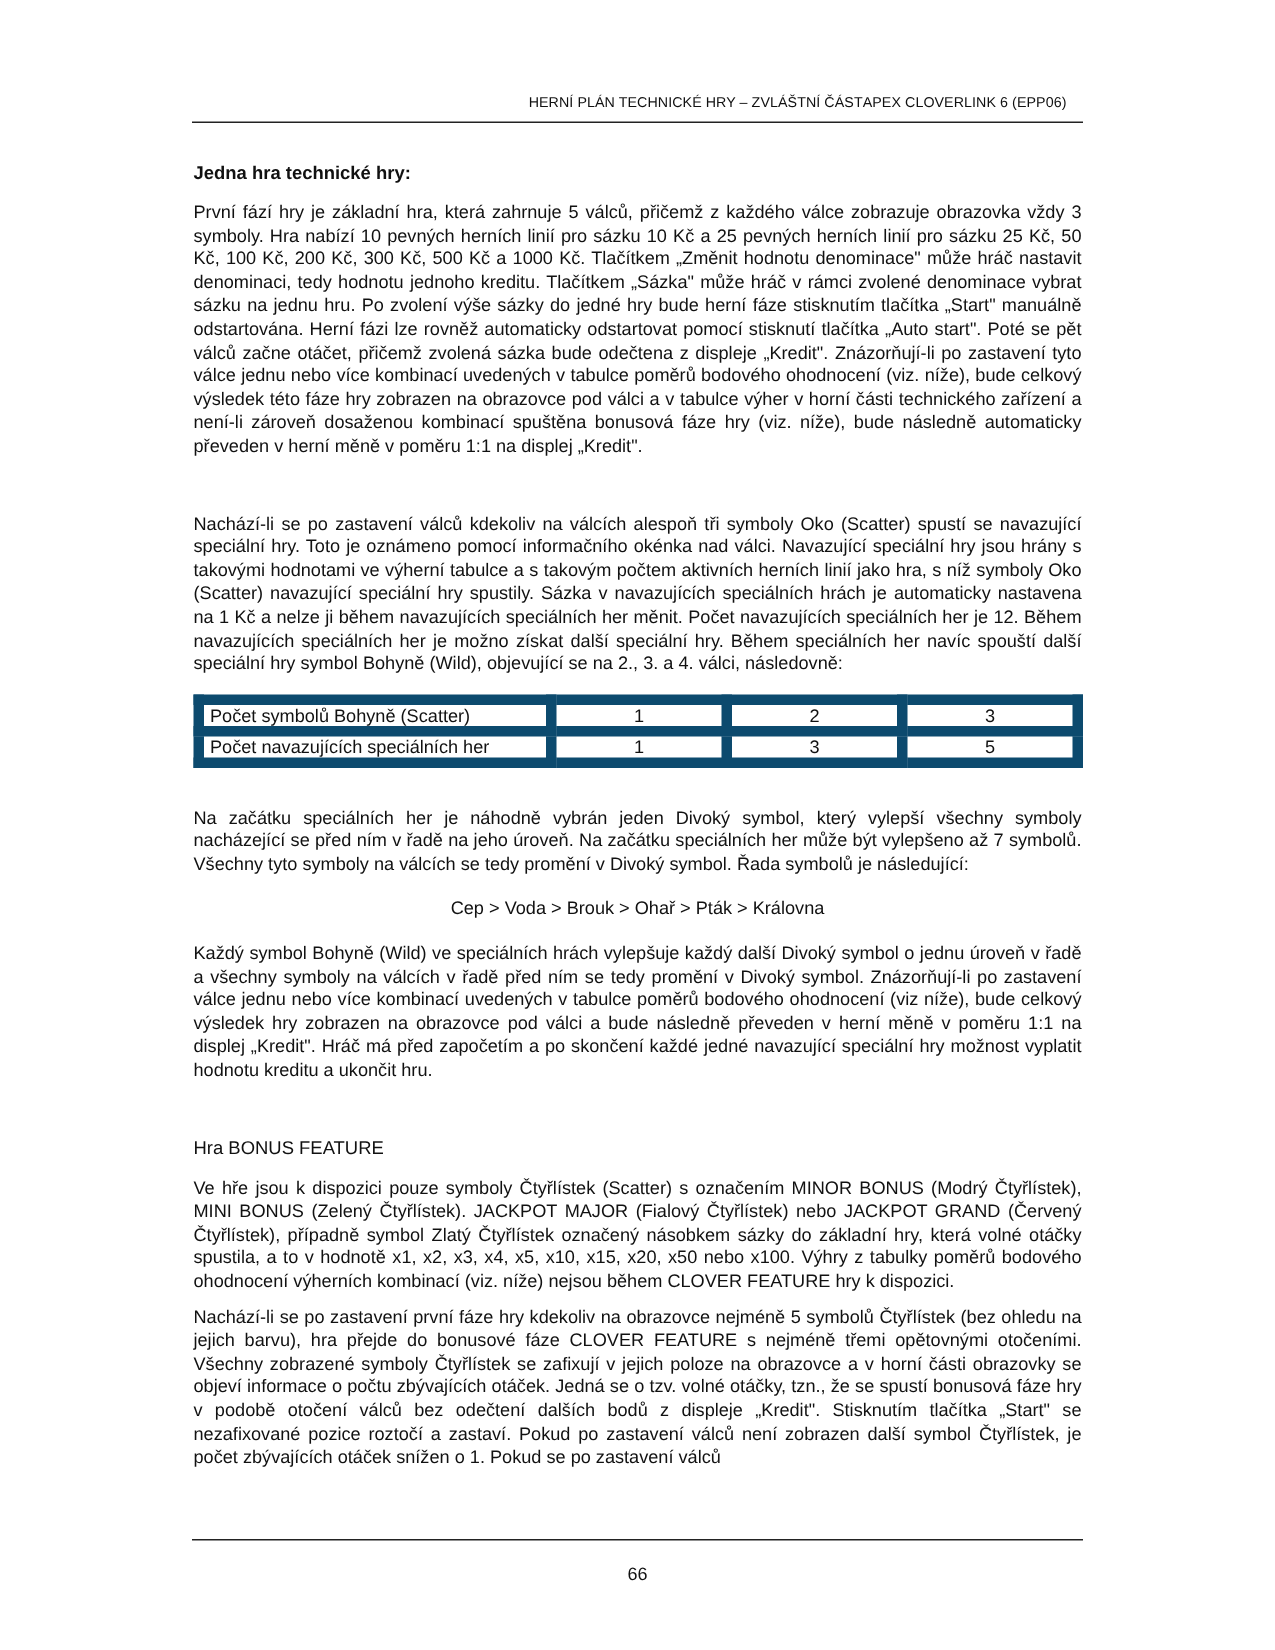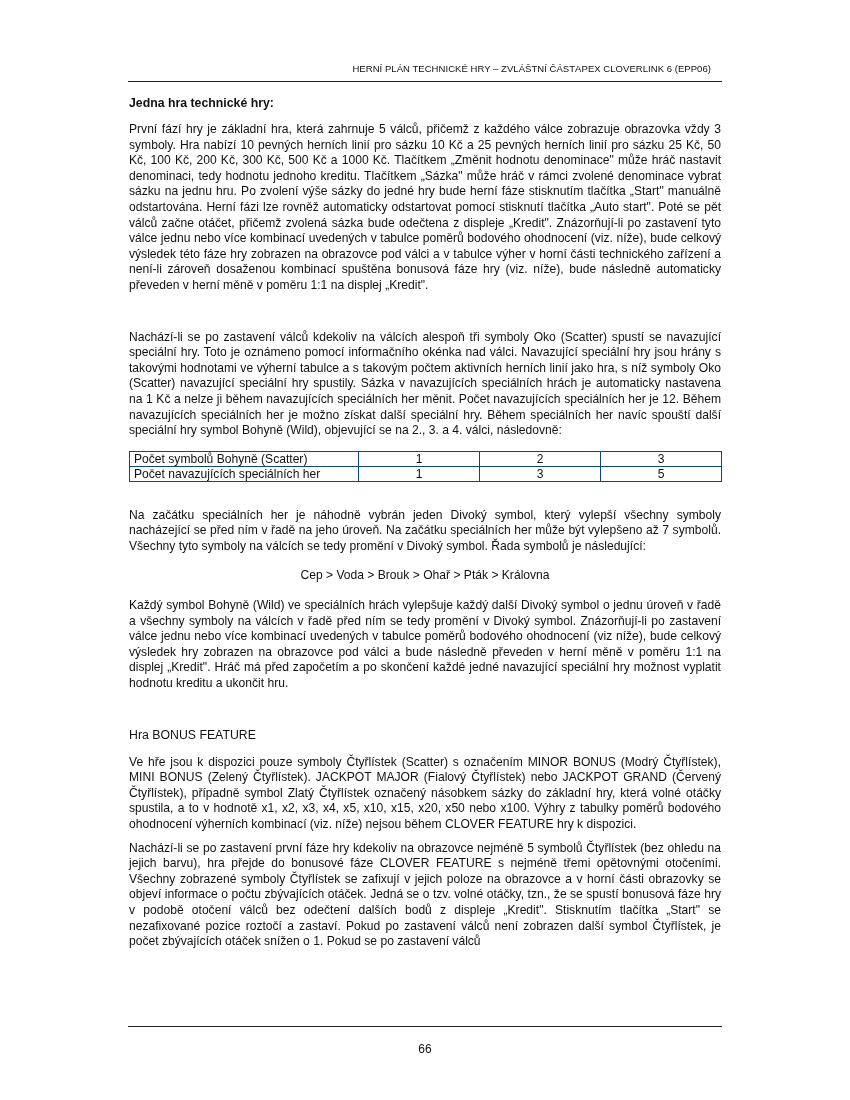--- a/index.html
+++ b/index.html
@@ -1,27 +1,27 @@
 <!DOCTYPE html>
 <html><head>
   <meta charset="utf-8">
   <style>
     html, body { margin: 0; padding: 0; background: #ffffff; }
     body { width: 850px; height: 1100px; position: relative; overflow: hidden; font-family: "Liberation Sans", sans-serif; color: #111; }
     .page { position: absolute; left: 0; top: 0; width: 850px; height: 1100px; }
     .hdr { position: absolute; left: 126px; width: 585px; top: 63px; font-size: 9.5px; display: flex; justify-content: flex-end; color: #111; letter-spacing: 0.05px; }
     .hdr-rule { position: absolute; left: 128px; width: 594px; top: 81px; height: 0; border-top: 1.2px solid #222; }
-    .content { position: absolute; left: 129px; width: 592px; top: 96px; font-size: 12.1px; line-height: 15.6px; }
+    .content { position: absolute; left: 129px; width: 592px; top: 108px; font-size: 12.1px; line-height: 15.6px; }
     h2 { font-size: 12.3px; font-weight: bold; margin: 0 0 11px 0; line-height: 15px; }
     h3.plain { font-size: 12.3px; font-weight: normal; margin: 0 0 12px 0; line-height: 15px; }
     p { margin: 0; text-align: justify; }
     .gap-s { height: 8px; }
     .gap-l { height: 36px; }
     table.t { border-collapse: collapse; width: 593px; margin: 12px 0 0 0; font-size: 12.1px; }
-    table.t td { border: 1px solid #0c4a6e; padding: 0 4px; height: 14px; line-height: 14px; }
+    table.t td { border: 7px solid #0c4a6e; padding: 0 4px; height: 14px; line-height: 14px; }
     table.t td.lbl { width: 220px; text-align: left; }
     table.t td.num { text-align: center; }
     .chain { text-align: center; margin: 14px 0 14px 0; }
     .ftr-rule { position: absolute; left: 128px; width: 594px; top: 1026px; border-top: 1.2px solid #222; }
     .pnum { position: absolute; left: 0; width: 850px; top: 1042px; text-align: center; font-size: 12px; }
   </style>
 </head>
 <body>
 
 <div class="page">

